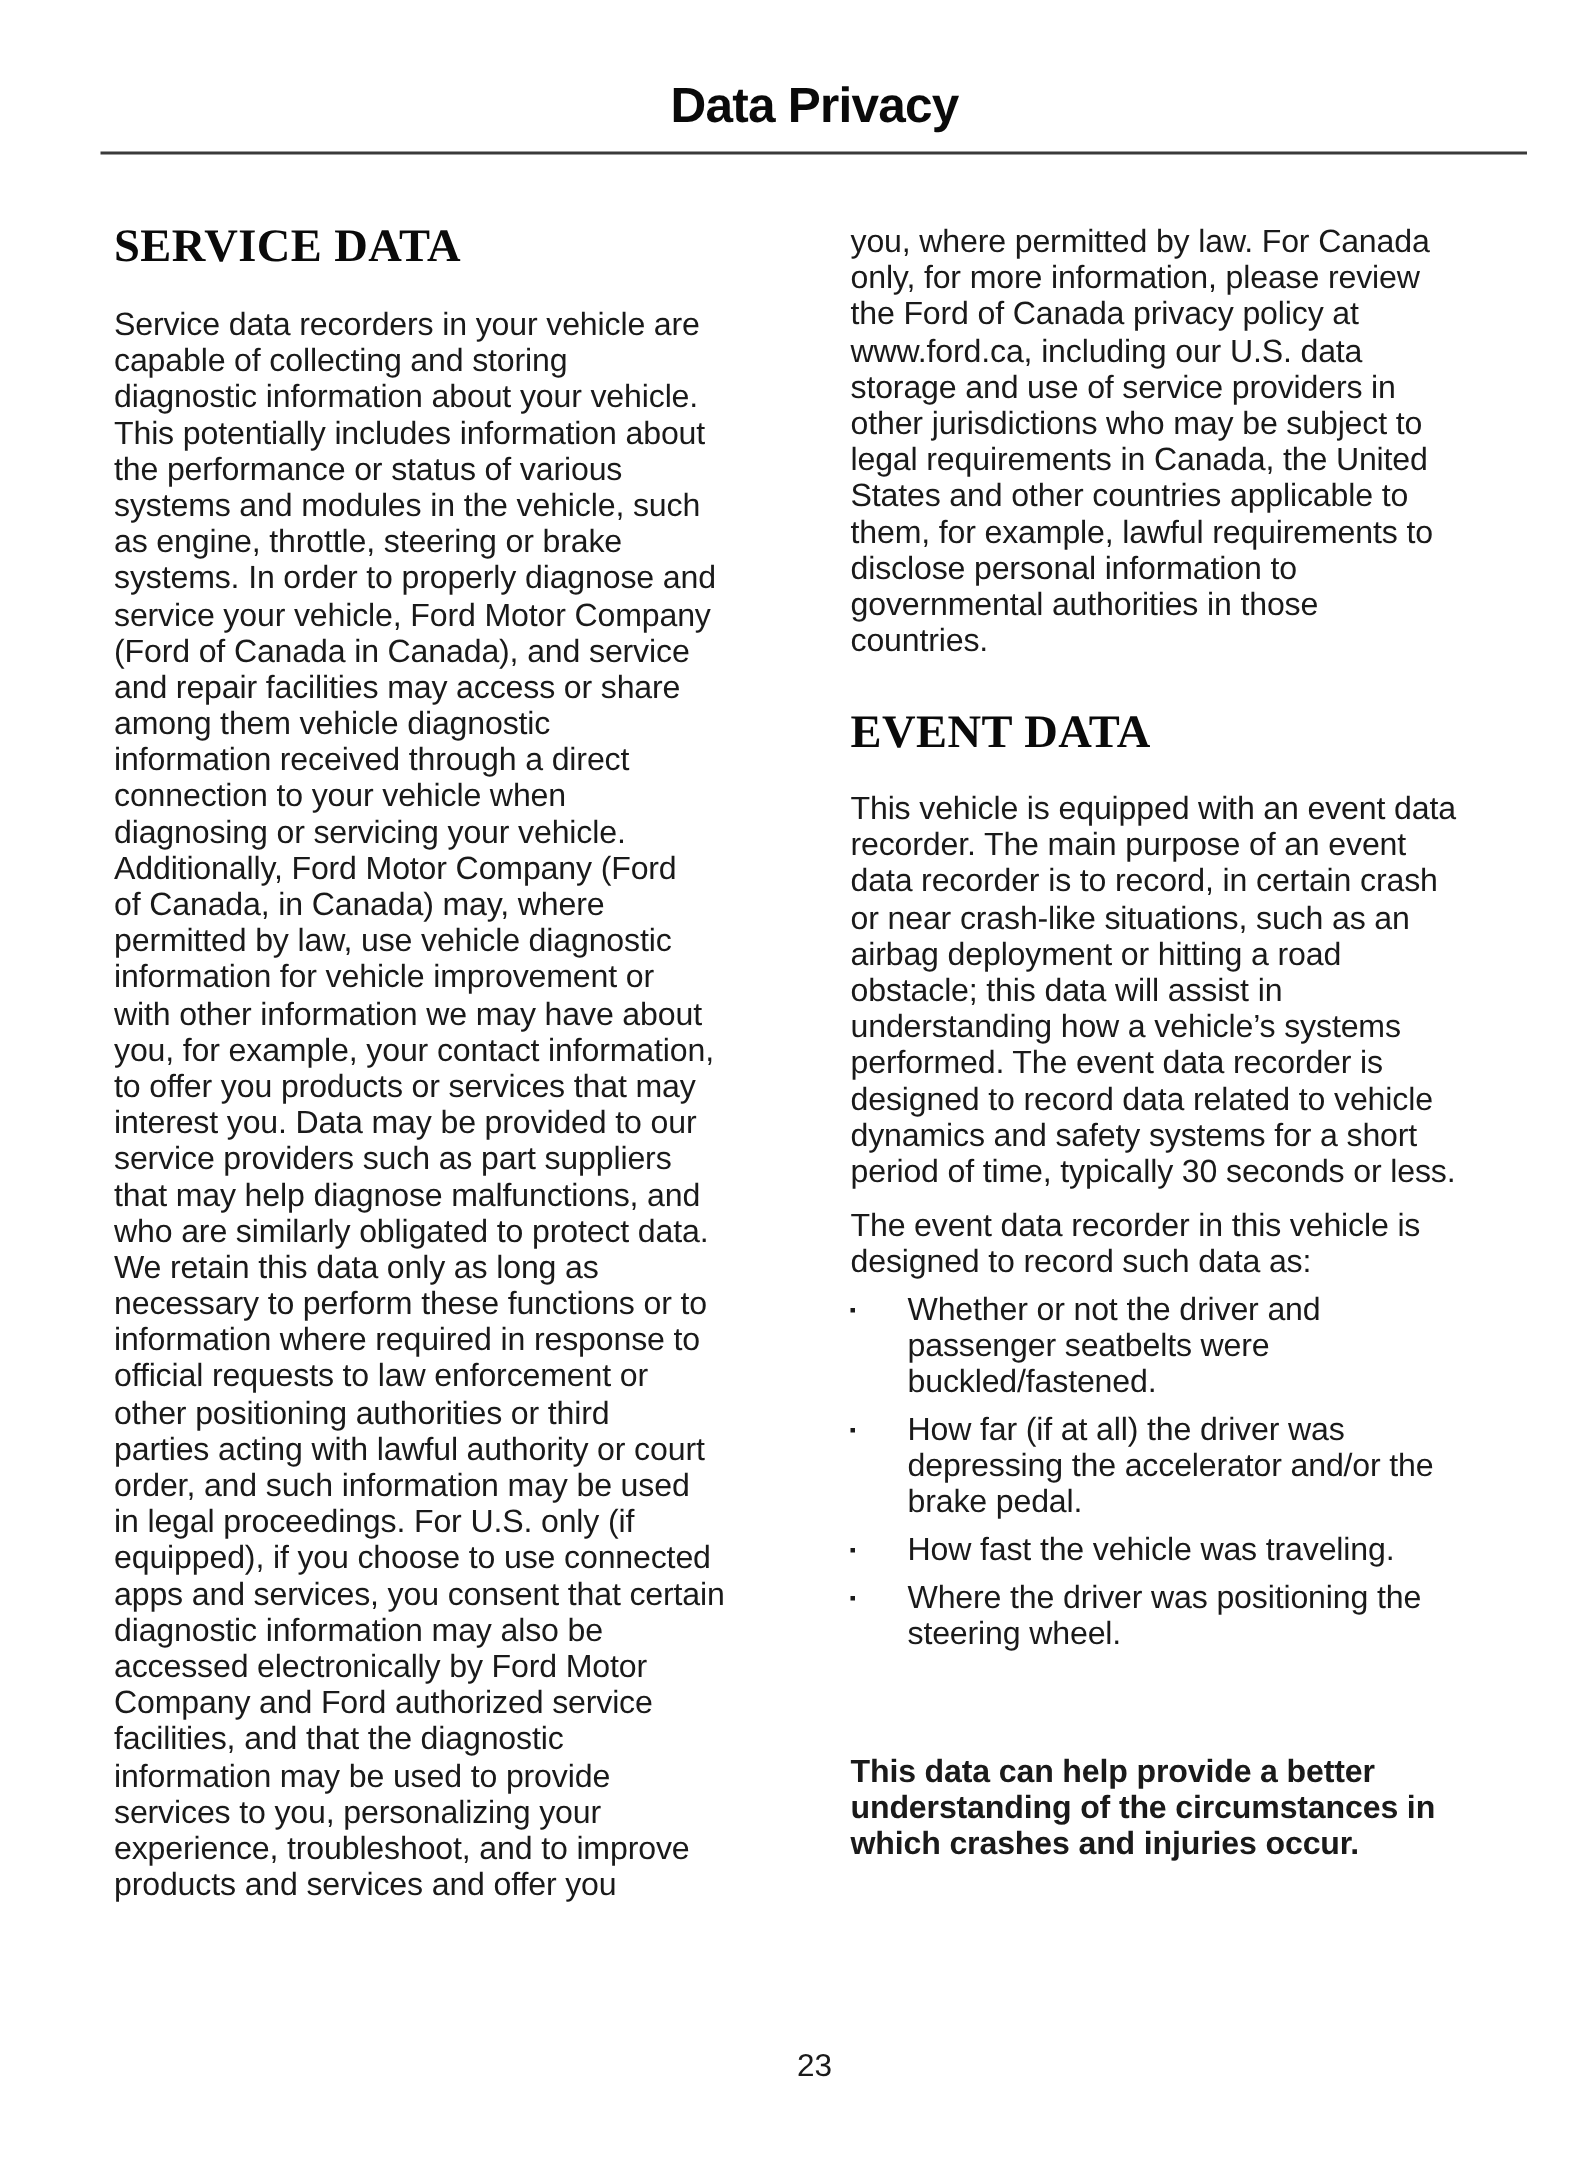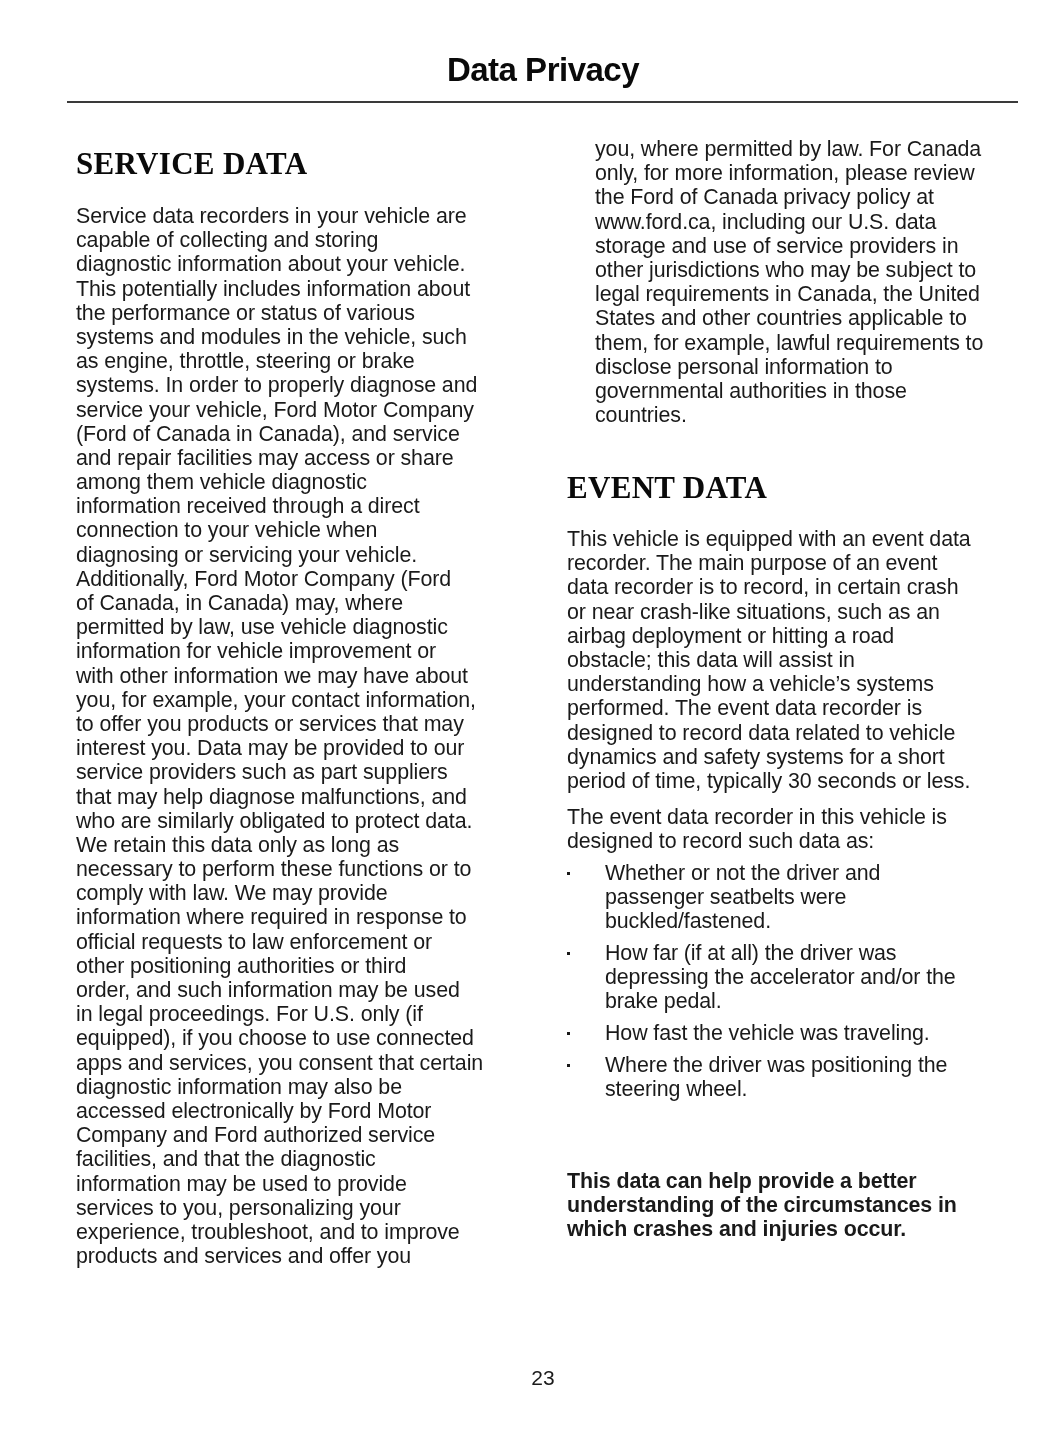--- a/index.html
+++ b/index.html
@@ -70,41 +70,41 @@
       <span class="line">information for vehicle improvement or</span>
       <span class="line">with other information we may have about</span>
       <span class="line">you, for example, your contact information,</span>
       <span class="line">to offer you products or services that may</span>
       <span class="line">interest you. Data may be provided to our</span>
       <span class="line">service providers such as part suppliers</span>
       <span class="line">that may help diagnose malfunctions, and</span>
       <span class="line">who are similarly obligated to protect data.</span>
       <span class="line">We retain this data only as long as</span>
       <span class="line">necessary to perform these functions or to</span>
-      <span class="line">comply with law. We may provide</span>
       <span class="line">information where required in response to</span>
       <span class="line">official requests to law enforcement or</span>
       <span class="line">other positioning authorities or third</span>
+      <span class="line">parties acting with lawful authority or court</span>
       <span class="line">order, and such information may be used</span>
       <span class="line">in legal proceedings. For U.S. only (if</span>
       <span class="line">equipped), if you choose to use connected</span>
       <span class="line">apps and services, you consent that certain</span>
       <span class="line">diagnostic information may also be</span>
       <span class="line">accessed electronically by Ford Motor</span>
       <span class="line">Company and Ford authorized service</span>
       <span class="line">facilities, and that the diagnostic</span>
       <span class="line">information may be used to provide</span>
       <span class="line">services to you, personalizing your</span>
       <span class="line">experience, troubleshoot, and to improve</span>
       <span class="line">products and services and offer you</span>
     </div>
 </div>
 
 <div class="col col-right">
-  <div class="lines" style="top:137px;margin-left:28px;" id="svc-cont">
+  <div class="lines" style="top:149px;" id="svc-cont">
       <span class="line">you, where permitted by law. For Canada</span>
       <span class="line">only, for more information, please review</span>
       <span class="line">the Ford of Canada privacy policy at</span>
       <span class="line">www.ford.ca, including our U.S. data</span>
       <span class="line">storage and use of service providers in</span>
       <span class="line">other jurisdictions who may be subject to</span>
       <span class="line">legal requirements in Canada, the United</span>
       <span class="line">States and other countries applicable to</span>
       <span class="line">them, for example, lawful requirements to</span>
       <span class="line">disclose personal information to</span>

